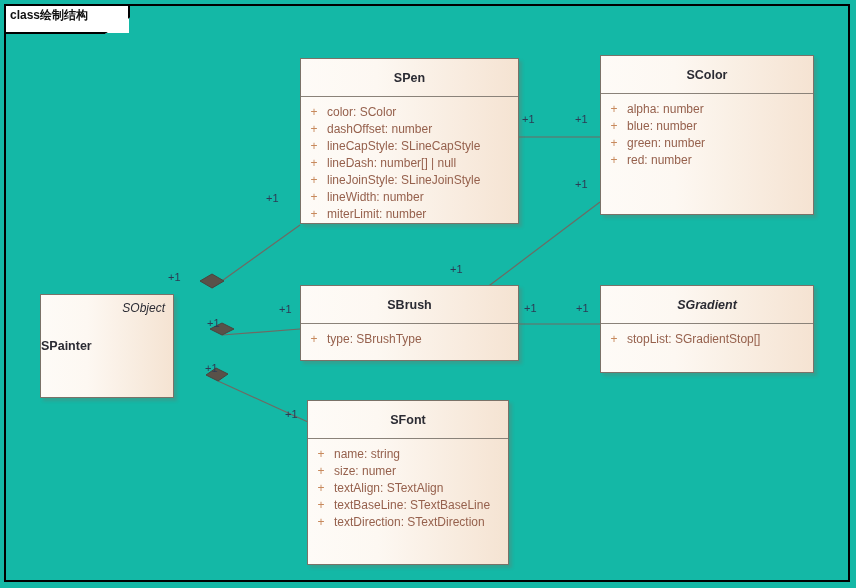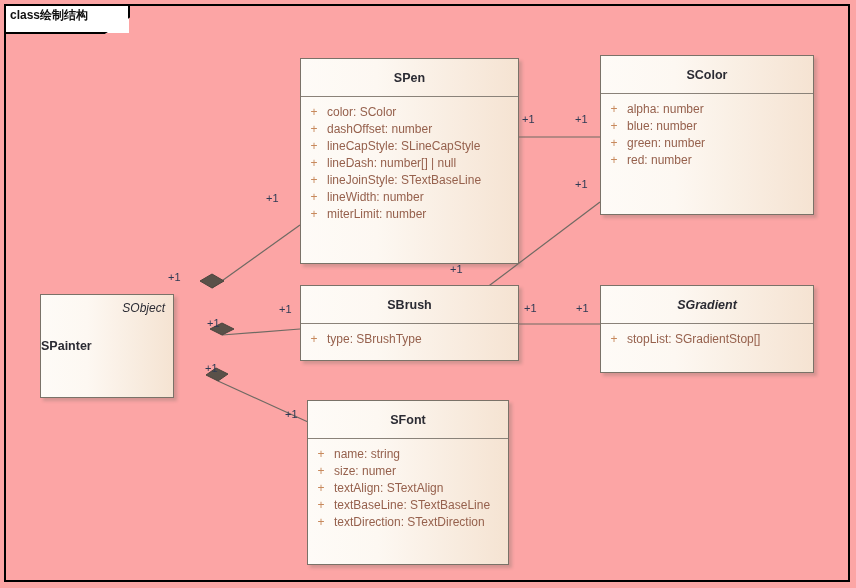--- a/index.html
+++ b/index.html
@@ -8,21 +8,21 @@
     background: #ffffff;
   }
   body {
     font-family: "Liberation Sans", "DejaVu Sans", sans-serif;
   }
 
   #canvas {
     position: relative;
     width: 856px;
     height: 588px;
-    background: #fca5a5;
+    background: #14b8a6;
     overflow: hidden;
   }
 
   
   .frame {
     position: absolute;
     left: 4px;
     top: 4px;
     width: 846px;
     height: 578px;
@@ -178,42 +178,42 @@
 
     <g>
       <line x1="600" y1="202" x2="486" y2="288" stroke="#6f6a63" stroke-width="1.2"></line>
     </g>
 
     <g>
       <line x1="519" y1="324" x2="600" y2="324" stroke="#6f6a63" stroke-width="1.2"></line>
     </g>
   </svg>
 
-  <div class="cls" style="left:300px; top:58px; width:219px; height:206px;">
+  <div class="cls" style="left:300px; top:58px; width:219px; height:166px;">
     <div class="cls-title">SPen</div>
     <div class="cls-attrs">
       <div class="attr">
         <span class="attr-vis">+</span>
         <span class="attr-sig">color: SColor</span>
       </div>
       <div class="attr">
         <span class="attr-vis">+</span>
         <span class="attr-sig">dashOffset: number</span>
       </div>
       <div class="attr">
         <span class="attr-vis">+</span>
         <span class="attr-sig">lineCapStyle: SLineCapStyle</span>
       </div>
       <div class="attr">
         <span class="attr-vis">+</span>
         <span class="attr-sig">lineDash: number[] | null</span>
       </div>
       <div class="attr">
         <span class="attr-vis">+</span>
-        <span class="attr-sig">lineJoinStyle: STextBaseLine</span>
+        <span class="attr-sig">lineJoinStyle: SLineJoinStyle</span>
       </div>
       <div class="attr">
         <span class="attr-vis">+</span>
         <span class="attr-sig">lineWidth: number</span>
       </div>
       <div class="attr">
         <span class="attr-vis">+</span>
         <span class="attr-sig">miterLimit: number</span>
       </div>
     </div>

